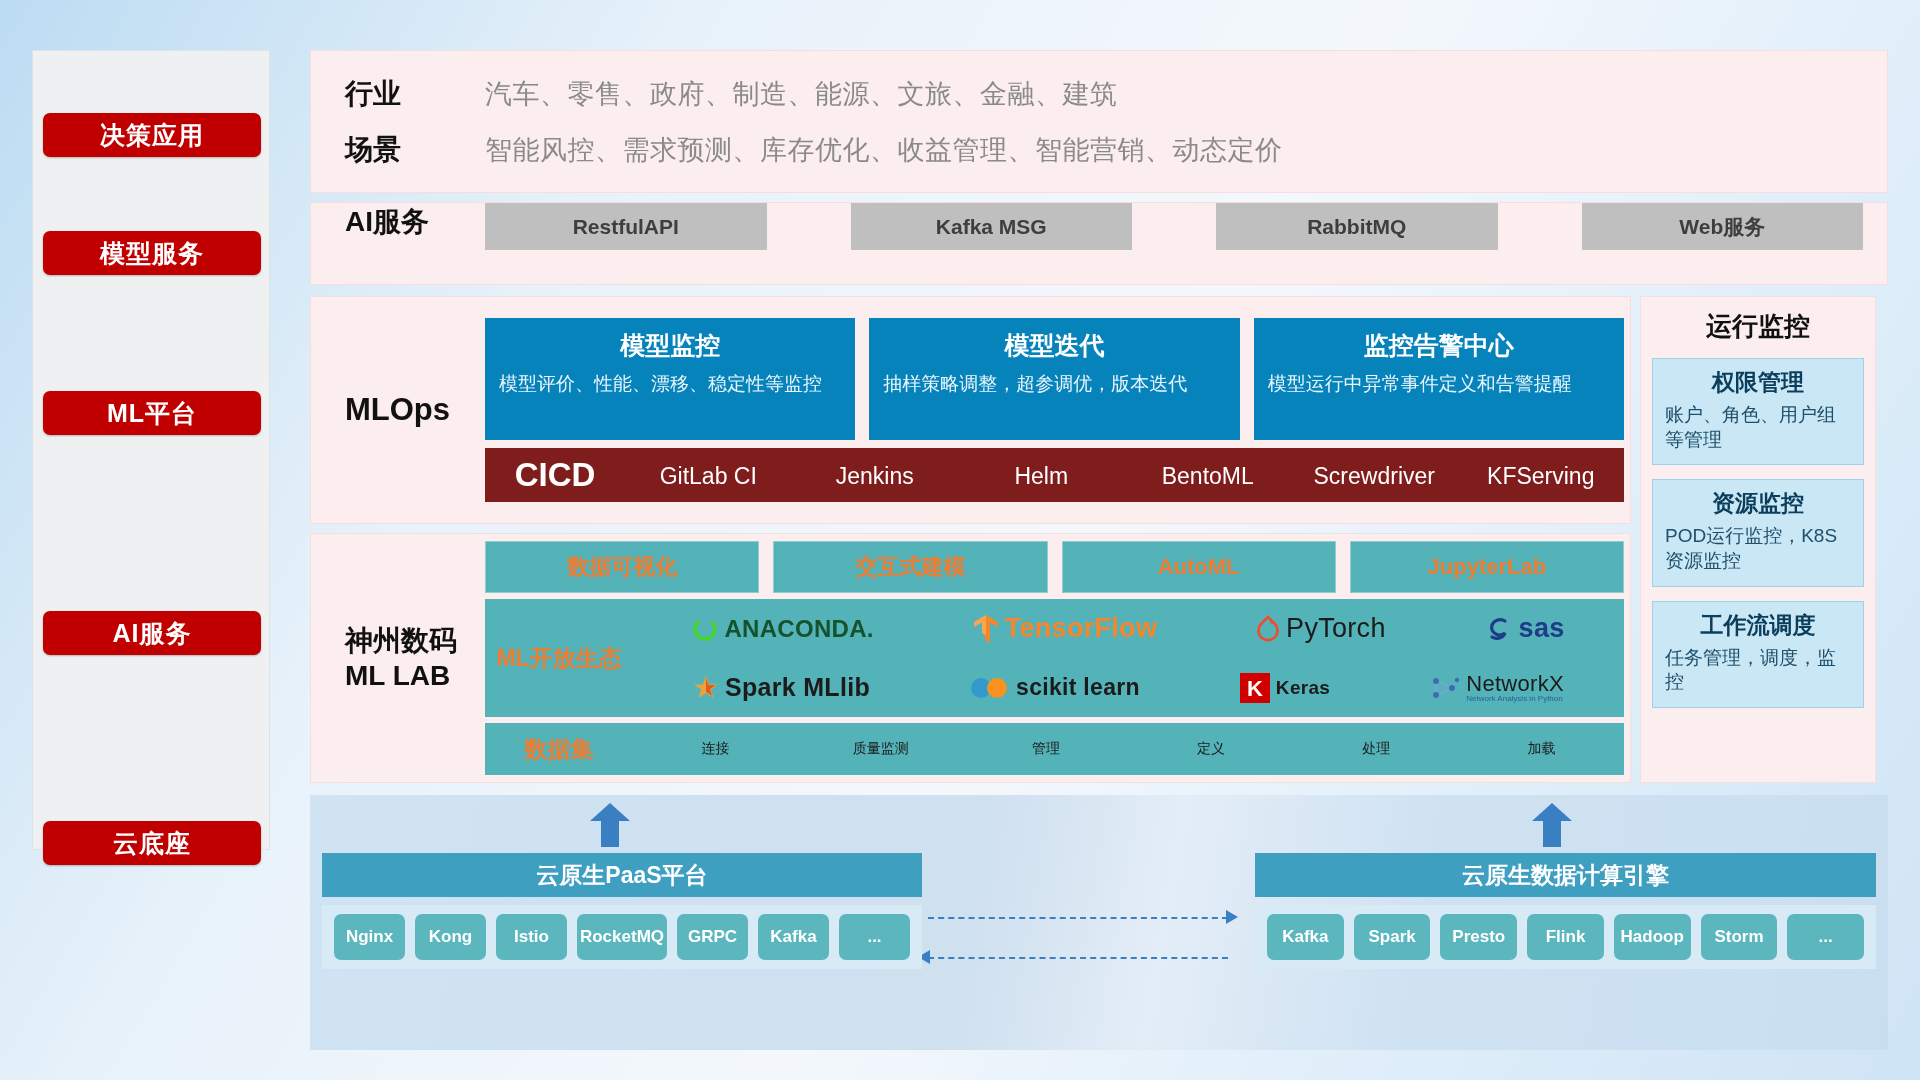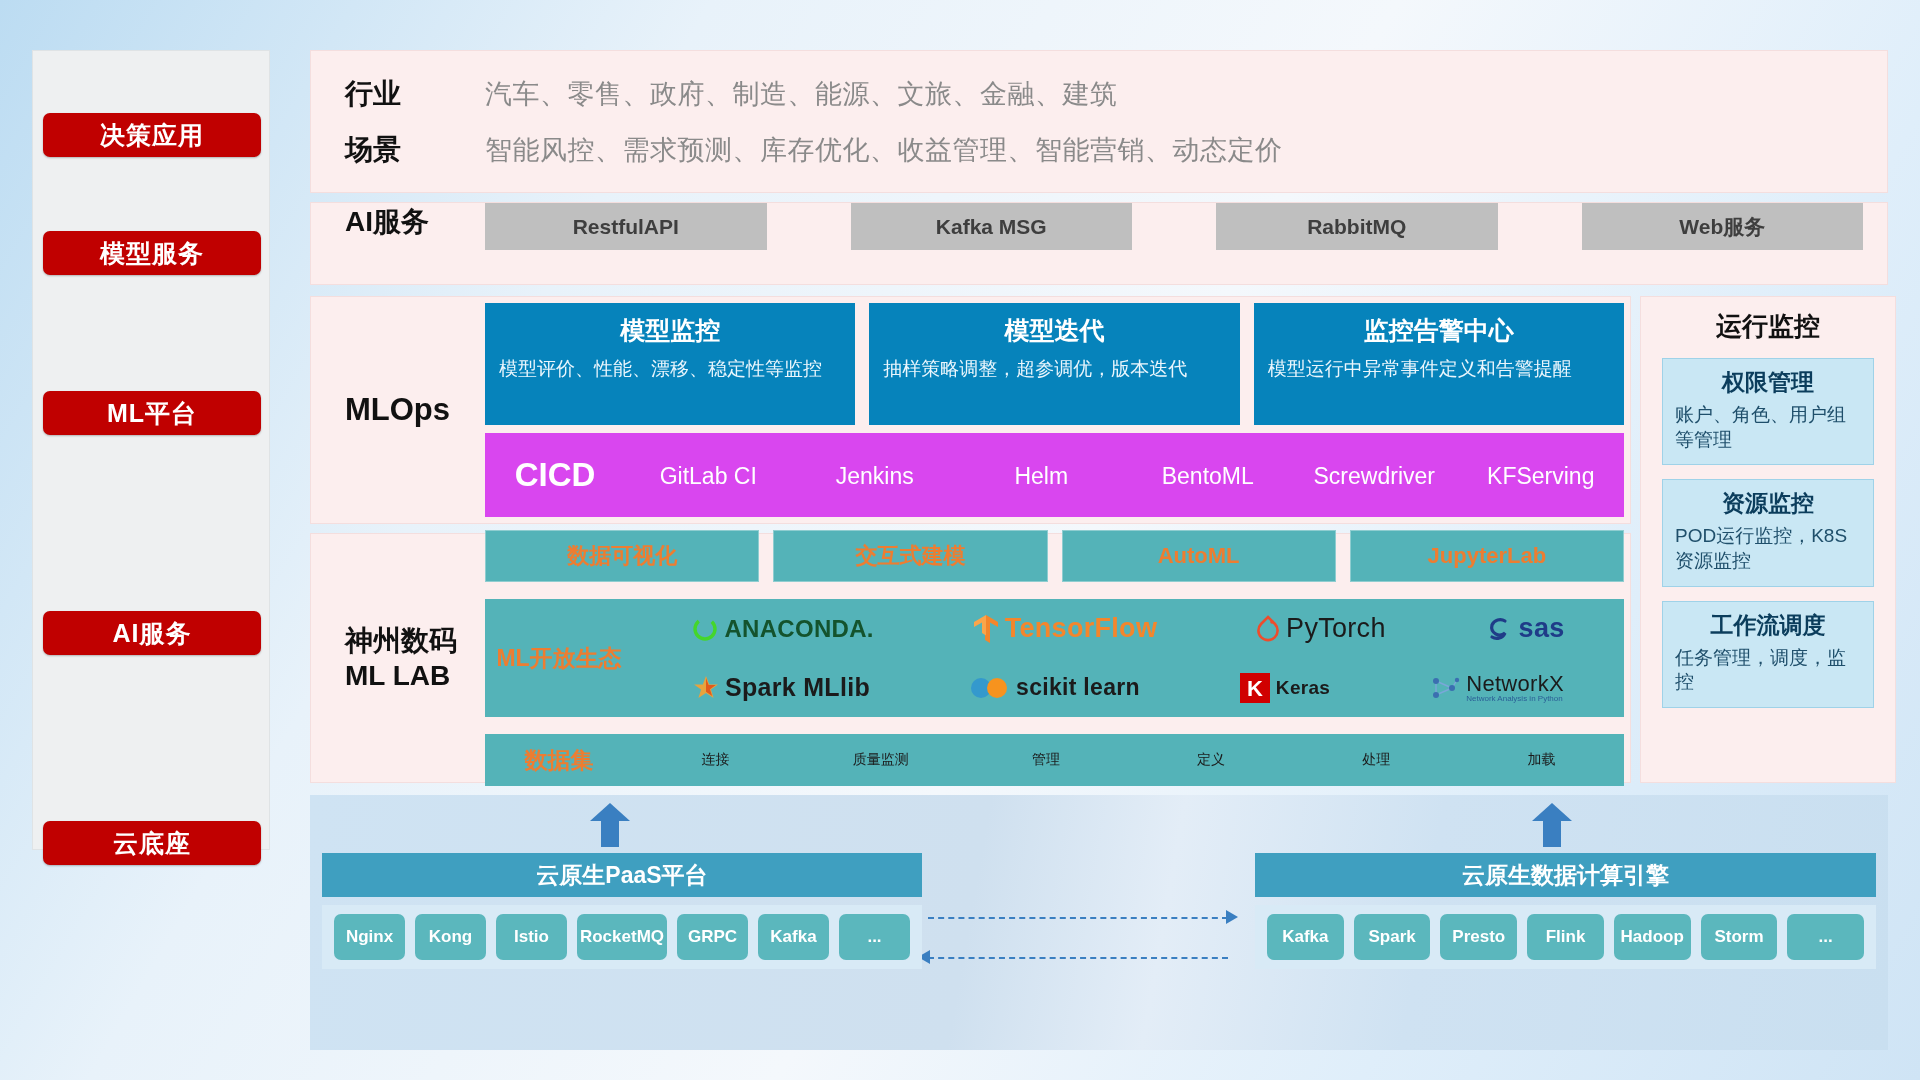--- a/index.html
+++ b/index.html
@@ -55,46 +55,46 @@
 
   
   .row-mlops { position: absolute; left: 0; top: 246px; width: 1321px; height: 228px;
                display: flex; align-items: center; padding-left: 34px; }
   .row-mlops .label { width: 140px; font-size: 31px; font-weight: bold; color: #111; }
   .mlops-right { flex: 1; display: flex; flex-direction: column; gap: 8px; padding-right: 6px; }
   .mlops-cards { display: flex; gap: 14px; }
   .mlops-card { flex: 1; background: #0683bb; color: #fff; padding: 11px 14px 14px; min-height: 122px; }
   .mlops-card .t { font-size: 25px; font-weight: bold; text-align: center; margin-bottom: 9px; }
   .mlops-card .d { font-size: 19px; line-height: 1.32; color: #eaf6fd; }
-  .cicd-bar { background: #d946ef; height: 84px; display: flex; align-items: center; overflow: hidden; }
+  .cicd-bar { background: #7f1d1d; height: 54px; display: flex; align-items: center; overflow: hidden; }
   .cicd-title { width: 140px; text-align: center; color: #fff; font-size: 33px; font-weight: bold; flex: none; }
   .cicd-items { flex: 1; display: flex; }
   .cicd-item { flex: 1; color: #fff; font-size: 23px; text-align: center;
                line-height: 1.0; word-break: break-all; padding-top: 2px; }
 
   
   .row-lab { position: absolute; left: 0; top: 483px; width: 1321px; height: 250px;
              display: flex; align-items: center; padding-left: 34px; }
   .row-lab .label { width: 140px; font-size: 28px; font-weight: bold; color: #111; line-height: 1.25; }
-  .lab-right { flex: 1; display: flex; flex-direction: column; gap: 17px; padding-right: 6px; }
+  .lab-right { flex: 1; display: flex; flex-direction: column; gap: 6px; padding-right: 6px; }
   .lab-tools { display: flex; gap: 14px; }
   .lab-tool { flex: 1; height: 52px; background: #54b3b8; border: 1px solid #8fcdd0;
               color: #ed7d31; font-size: 22px; font-weight: bold;
               display: flex; align-items: center; justify-content: center; }
   .eco { background: #54b3b8; height: 118px; display: flex; align-items: center; }
   .eco-label { width: 148px; flex: none; color: #ed7d31; font-size: 23px; font-weight: bold; text-align: center; }
   .eco-logos { flex: 1; display: flex; flex-direction: column; justify-content: center; height: 100%; }
   .logo-row { flex: 1; display: flex; align-items: center; justify-content: space-around; padding: 0 10px; }
   .ds-bar { background: #54b3b8; height: 52px; display: flex; align-items: center; }
   .ds-title { width: 148px; flex: none; color: #ed7d31; font-size: 23px; font-weight: bold; text-align: center; }
   .ds-items { flex: 1; display: flex; }
   .ds-item { flex: 1; text-align: center; color: #1b1b1b; font-size: 14px; }
 
   
-  .mon-panel { position: absolute; left: 1330px; top: 246px; width: 256px; height: 487px;
+  .mon-panel { position: absolute; left: 1330px; top: 246px; width: 236px; height: 487px;
                background: #fceeee; border: 1px solid #f4dede;
                display: flex; flex-direction: column; align-items: center; padding-top: 12px; }
   .mon-title { font-size: 26px; font-weight: bold; color: #111; margin-bottom: 14px; }
   .mon-card { width: 212px; background: #c9e7f4; border: 1px solid #9fd2e8; margin-bottom: 14px; padding: 8px 12px 12px; }
   .mon-card .t { font-size: 23px; font-weight: bold; color: #0b3d5c; text-align: center; margin-bottom: 5px; }
   .mon-card .d { font-size: 19px; color: #1f4f6b; line-height: 1.3; }
 
   
   .cloud { position: absolute; left: 0; top: 745px; width: 1578px; height: 255px;
            background: linear-gradient(100deg,#cfe3f3 0%,#cfe0ef 42%,#e3edf7 54%,#cfe2f2 70%,#c9dff0 100%); }

